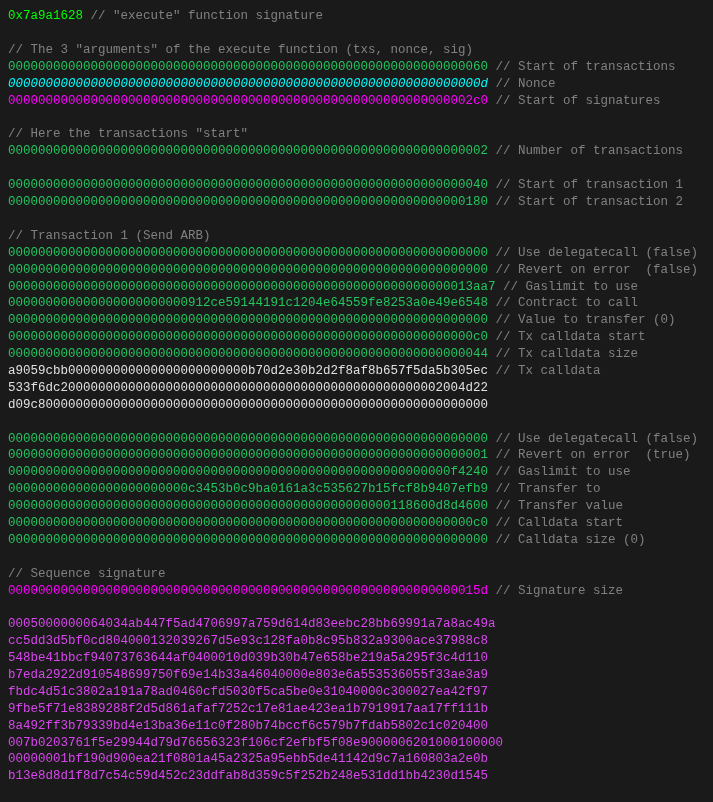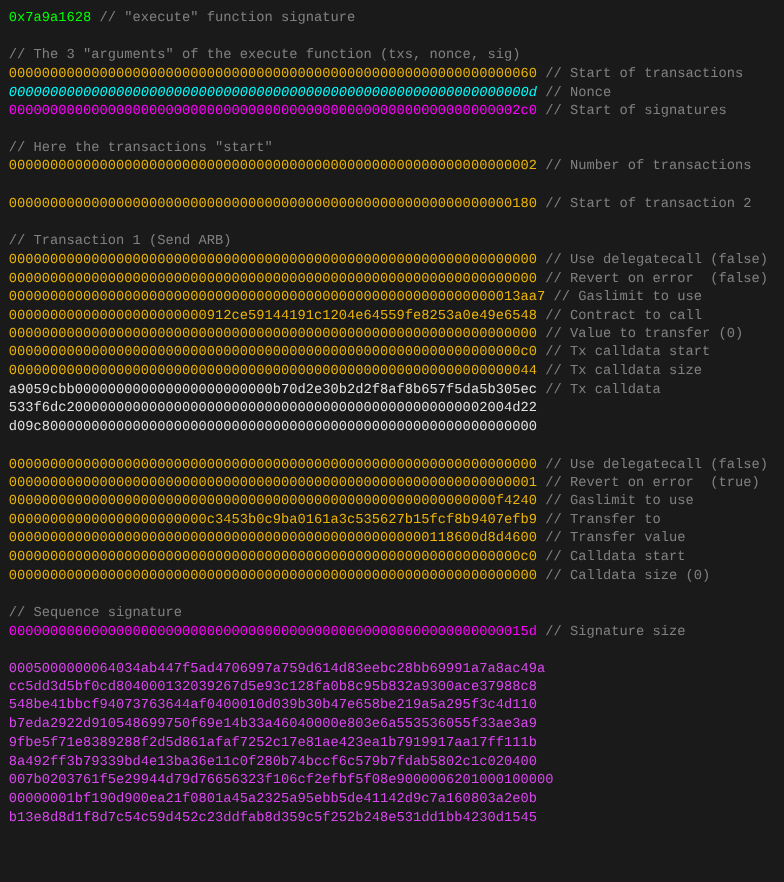--- a/index.html
+++ b/index.html
@@ -7,21 +7,21 @@
   padding: 8px;
   background: #1a1a1a;
   font-family: 'Consolas', 'Monaco', 'Courier New', monospace;
   font-size: 12.5px;
   line-height: 1.35;
   color: #e0e0e0;
   width: 697px;
 }
 .line { white-space: pre; }
 .green { color: #00ff00; }
-.yellow { color: #eab308; }
+.yellow { color: #22c55e; }
 .cyan { color: #00ffff; font-style: italic; }
 .magenta { color: #ff00ff; }
 .violet { color: #d946ef; }
 .gray { color: #808080; }
 .white { color: #e0e0e0; }
 .spacer { height: 17px; }
 </style>
 </head>
 <body>
 
@@ -29,20 +29,21 @@
     <div class="line"><span class="green">0x7a9a1628</span><span class="gray"> // "execute" function signature</span></div>
     <div class="spacer"></div>
     <div class="line"><span class="gray">// The 3 "arguments" of the execute function (txs, nonce, sig)</span></div>
     <div class="line"><span class="yellow">0000000000000000000000000000000000000000000000000000000000000060</span><span class="gray"> // Start of transactions</span></div>
     <div class="line"><span class="cyan">000000000000000000000000000000000000000000000000000000000000000d</span><span class="gray"> // Nonce</span></div>
     <div class="line"><span class="magenta">00000000000000000000000000000000000000000000000000000000000002c0</span><span class="gray"> // Start of signatures</span></div>
     <div class="spacer"></div>
     <div class="line"><span class="gray">// Here the transactions "start"</span></div>
     <div class="line"><span class="yellow">0000000000000000000000000000000000000000000000000000000000000002</span><span class="gray"> // Number of transactions</span></div>
     <div class="spacer"></div>
+    <div class="line"><span class="yellow">0000000000000000000000000000000000000000000000000000000000000040</span><span class="gray"> // Start of transaction 1</span></div>
     <div class="line"><span class="yellow">0000000000000000000000000000000000000000000000000000000000000180</span><span class="gray"> // Start of transaction 2</span></div>
     <div class="spacer"></div>
     <div class="line"><span class="gray">// Transaction 1 (Send ARB)</span></div>
     <div class="line"><span class="yellow">0000000000000000000000000000000000000000000000000000000000000000</span><span class="gray"> // Use delegatecall (false)</span></div>
     <div class="line"><span class="yellow">0000000000000000000000000000000000000000000000000000000000000000</span><span class="gray"> // Revert on error  (false)</span></div>
     <div class="line"><span class="yellow">00000000000000000000000000000000000000000000000000000000000013aa7</span><span class="gray"> // Gaslimit to use</span></div>
     <div class="line"><span class="yellow">000000000000000000000000912ce59144191c1204e64559fe8253a0e49e6548</span><span class="gray"> // Contract to call</span></div>
     <div class="line"><span class="yellow">0000000000000000000000000000000000000000000000000000000000000000</span><span class="gray"> // Value to transfer (0)</span></div>
     <div class="line"><span class="yellow">00000000000000000000000000000000000000000000000000000000000000c0</span><span class="gray"> // Tx calldata start</span></div>
     <div class="line"><span class="yellow">0000000000000000000000000000000000000000000000000000000000000044</span><span class="gray"> // Tx calldata size</span></div>
@@ -58,18 +59,19 @@
     <div class="line"><span class="yellow">00000000000000000000000000000000000000000000000000000000000000c0</span><span class="gray"> // Calldata start</span></div>
     <div class="line"><span class="yellow">0000000000000000000000000000000000000000000000000000000000000000</span><span class="gray"> // Calldata size (0)</span></div>
     <div class="spacer"></div>
     <div class="line"><span class="gray">// Sequence signature</span></div>
     <div class="line"><span class="magenta">000000000000000000000000000000000000000000000000000000000000015d</span><span class="gray"> // Signature size</span></div>
     <div class="spacer"></div>
     <div class="line"><span class="violet">0005000000064034ab447f5ad4706997a759d614d83eebc28bb69991a7a8ac49a</span></div>
     <div class="line"><span class="violet">cc5dd3d5bf0cd804000132039267d5e93c128fa0b8c95b832a9300ace37988c8</span></div>
     <div class="line"><span class="violet">548be41bbcf94073763644af0400010d039b30b47e658be219a5a295f3c4d110</span></div>
     <div class="line"><span class="violet">b7eda2922d910548699750f69e14b33a46040000e803e6a553536055f33ae3a9</span></div>
+    <div class="line"><span class="violet">fbdc4d51c3802a191a78ad0460cfd5030f5ca5be0e31040000c300027ea42f97</span></div>
     <div class="line"><span class="violet">9fbe5f71e8389288f2d5d861afaf7252c17e81ae423ea1b7919917aa17ff111b</span></div>
     <div class="line"><span class="violet">8a492ff3b79339bd4e13ba36e11c0f280b74bccf6c579b7fdab5802c1c020400</span></div>
     <div class="line"><span class="violet">007b0203761f5e29944d79d76656323f106cf2efbf5f08e9000006201000100000</span></div>
     <div class="line"><span class="violet">00000001bf190d900ea21f0801a45a2325a95ebb5de41142d9c7a160803a2e0b</span></div>
     <div class="line"><span class="violet">b13e8d8d1f8d7c54c59d452c23ddfab8d359c5f252b248e531dd1bb4230d1545</span></div>
   </div>
 
 </body></html>

